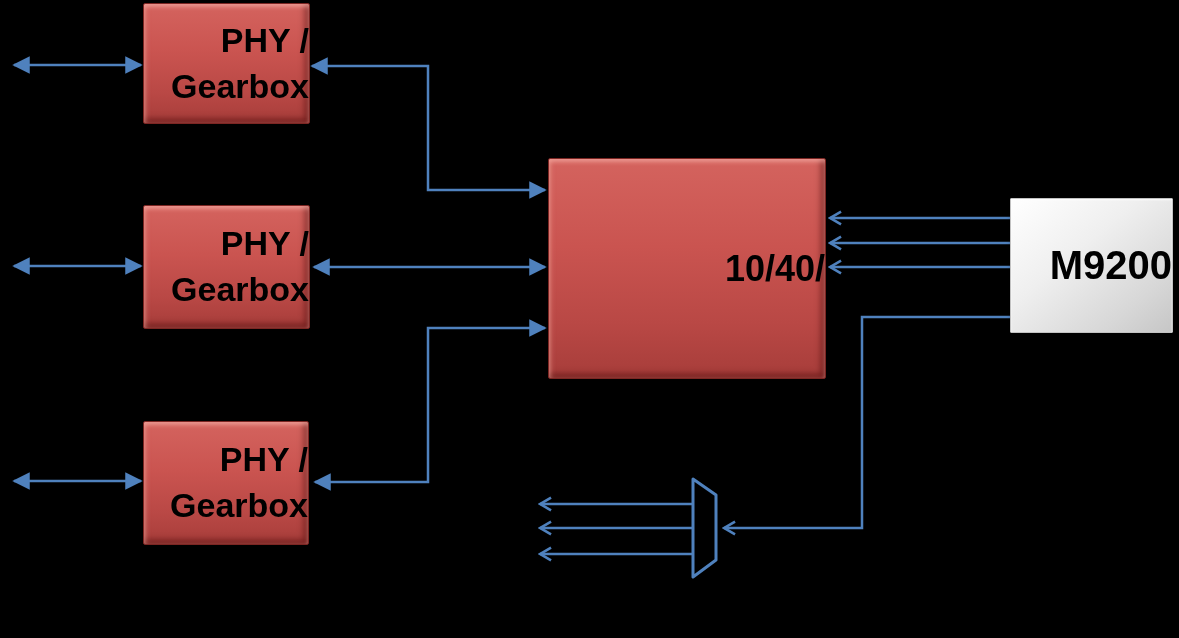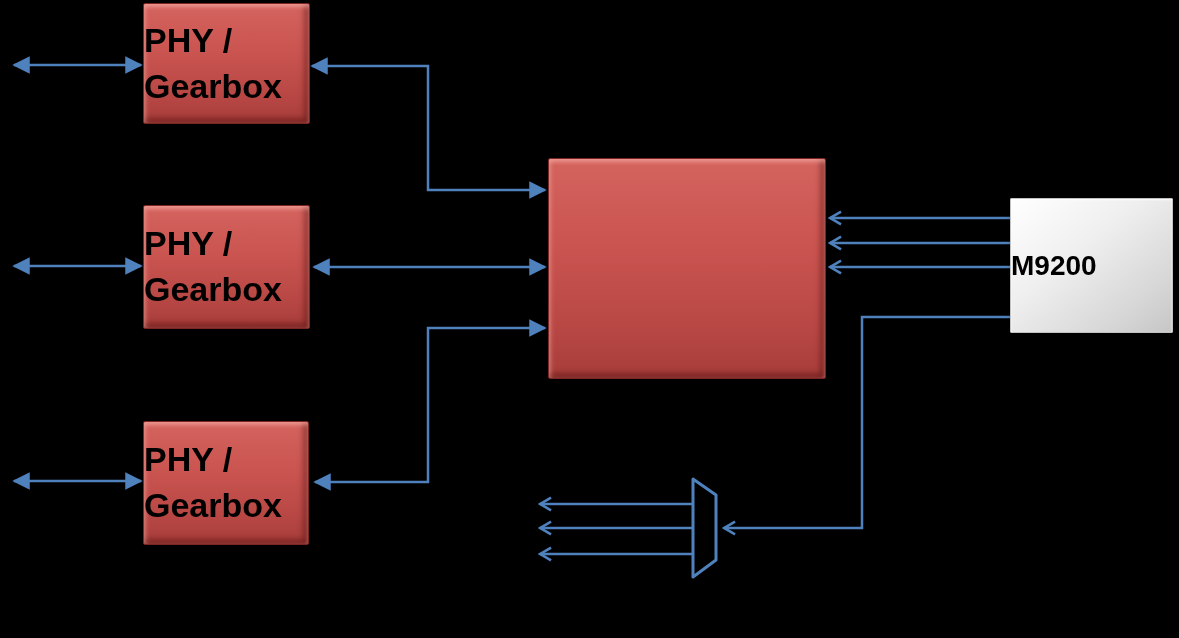--- a/index.html
+++ b/index.html
@@ -21,21 +21,21 @@
   .mux {
     fill: none;
     stroke: #4f81bd;
     stroke-width: 3;
     stroke-linejoin: round;
   }
   .box {
     position: absolute;
     display: flex;
     flex-direction: column;
-    align-items: flex-start;
+    align-items: flex-end;
     justify-content: center;
     text-align: center;
     color: #000;
     font-weight: bold;
   }
   .red-box {
     background: linear-gradient(to bottom, #d4635e 0%, #ca5450 40%, #b94845 75%, #a73d3a 100%);
     border: 1px solid #7c2623;
     border-radius: 2px;
     box-shadow:
@@ -43,21 +43,21 @@
       inset 3px 0 4px rgba(255, 170, 160, 0.25),
       inset -4px -4px 6px rgba(60, 0, 0, 0.50);
   }
   .phy-box { font-size: 34px; line-height: 1.35; }
   .switch-box { font-size: 36px; line-height: 1.33; }
   .gray-box {
     background: linear-gradient(to bottom right, #ffffff 0%, #efefef 40%, #d7d7d7 78%, #c6c6c6 100%);
     border: 1px solid #c2c2c2;
     border-radius: 1px;
     box-shadow: inset 0 1px 2px rgba(255,255,255,0.9), 2px 3px 5px rgba(0,0,0,0.55);
-    font-size: 28px;
+    font-size: 40px;
   }
 </style>
 </head>
 <body>
 
 <div class="canvas">
 
   <svg class="wires" width="1179" height="638" viewBox="0 0 1179 638">
     <defs>
       <marker id="mTri" viewBox="0 0 10 10" refX="9" refY="5" markerWidth="7" markerHeight="7" orient="auto-start-reverse">
@@ -98,19 +98,20 @@
     <div>PHY /</div>
     <div>Gearbox</div>
   </div>
 
   <div class="box red-box phy-box" style="left:143px; top:421px; width:164px; height:122px;">
     <div>PHY /</div>
     <div>Gearbox</div>
   </div>
 
   <div class="box red-box switch-box" style="left:548px; top:158px; width:276px; height:219px;">
+    <div>10/40/</div>
   </div>
 
   <div class="box gray-box" style="left:1010px; top:198px; width:161px; height:133px;">
     <div>M9200</div>
   </div>
 
 </div>
 
 </body></html>

